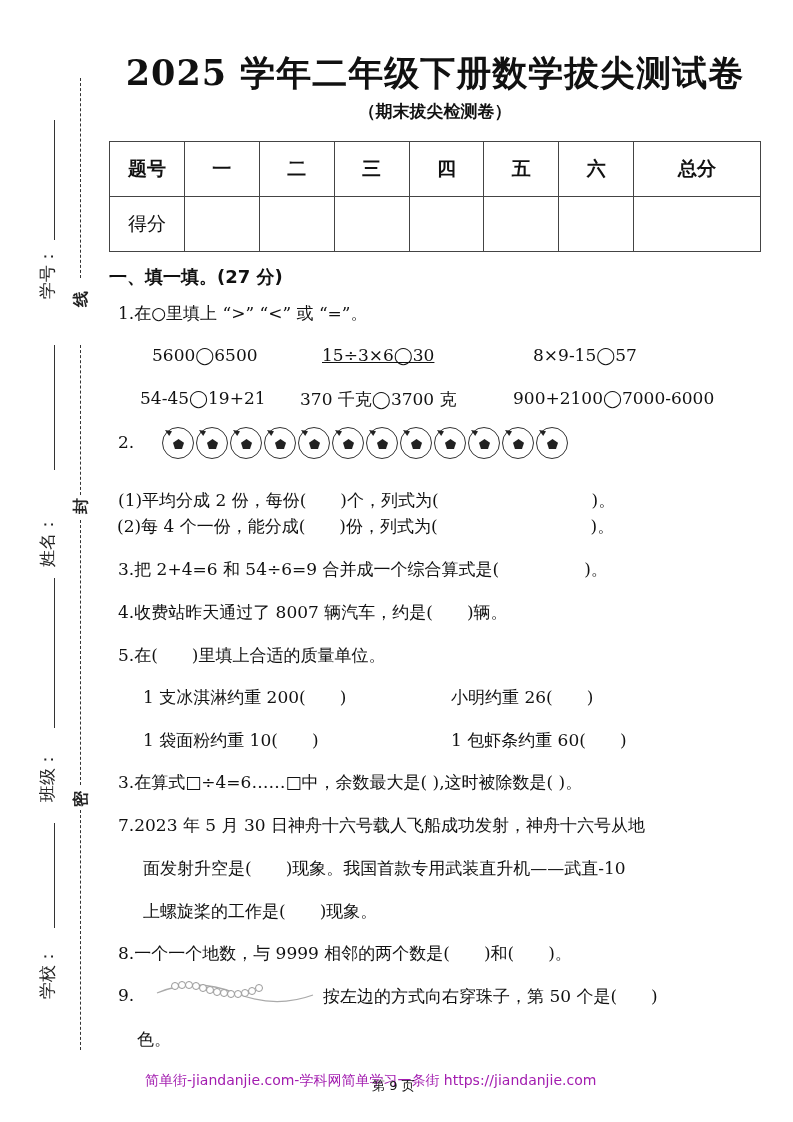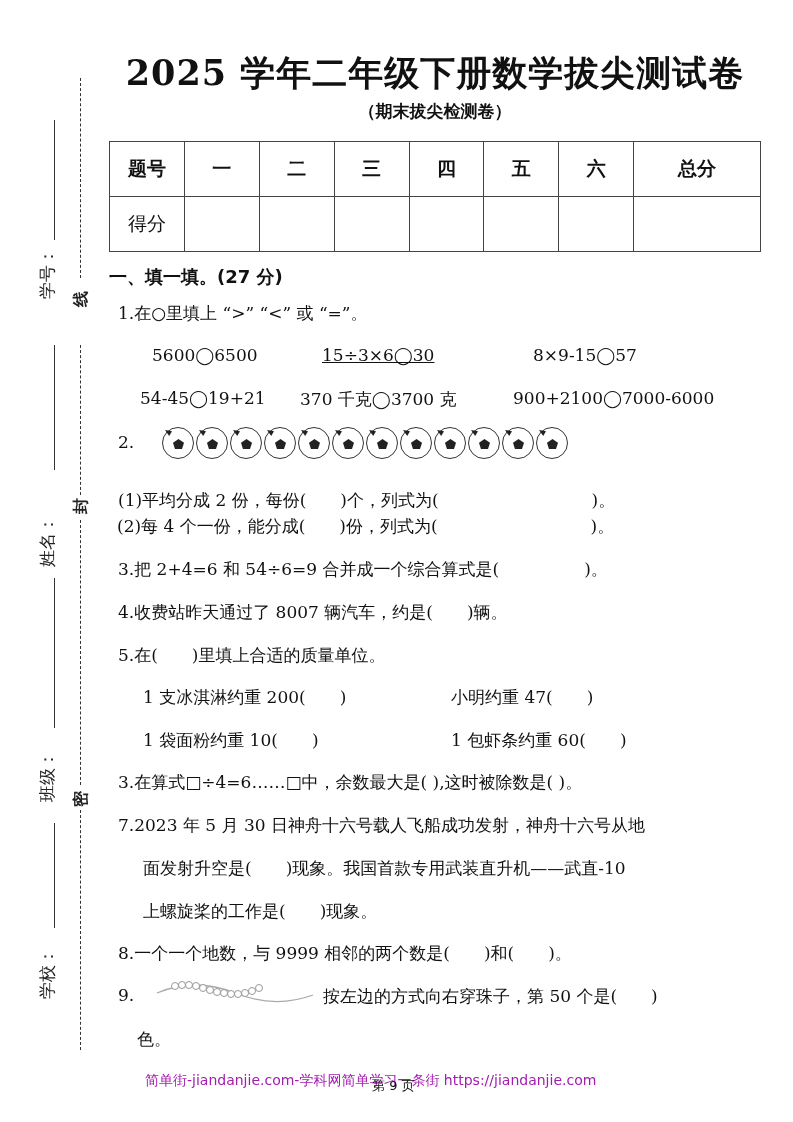--- a/index.html
+++ b/index.html
@@ -113,21 +113,21 @@
 <div class="abs" style="left:162px;top:427px;white-space:nowrap;">
   <span class="ball"></span><span class="ball"></span><span class="ball"></span><span class="ball"></span><span class="ball"></span><span class="ball"></span><span class="ball"></span><span class="ball"></span><span class="ball"></span><span class="ball"></span><span class="ball"></span><span class="ball"></span>
 </div>
 <div class="line" style="left:118px;top:473px;margin-top:16px;">(1)平均分成 2 份，每份(　　)个，列式为(　　　　　　　　　)。</div>
 <div class="line" style="left:101px;top:515px;margin-left:16px;">(2)每 4 个一份，能分成(　　)份，列式为(　　　　　　　　　)。</div>
 
 <div class="line" style="left:118px;top:558px;">3.把 2+4=6 和 54÷6=9 合并成一个综合算式是(　　　　　)。</div>
 <div class="line" style="left:118px;top:601px;">4.收费站昨天通过了 8007 辆汽车，约是(　　)辆。</div>
 <div class="line" style="left:118px;top:644px;">5.在(　　)里填上合适的质量单位。</div>
 <div class="line" style="left:143px;top:686px;">1 支冰淇淋约重 200(　　)</div>
-<div class="line" style="left:451px;top:686px;">小明约重 47(　　)</div>
+<div class="line" style="left:451px;top:686px;">小明约重 26(　　)</div>
 <div class="line" style="left:143px;top:729px;">1 袋面粉约重 10(　　)</div>
 <div class="line" style="left:451px;top:729px;">1 包虾条约重 60(　　)</div>
 
 <div class="line" style="left:118px;top:771px;">3.在算式□÷4=6……□中，余数最大是( ),这时被除数是( )。</div>
 
 <div class="line" style="left:118px;top:814px;">7.2023 年 5 月 30 日神舟十六号载人飞船成功发射，神舟十六号从地</div>
 <div class="line" style="left:143px;top:857px;">面发射升空是(　　)现象。我国首款专用武装直升机——武直-10</div>
 <div class="line" style="left:143px;top:900px;">上螺旋桨的工作是(　　)现象。</div>
 
 <div class="line" style="left:118px;top:942px;">8.一个一个地数，与 9999 相邻的两个数是(　　)和(　　)。</div>

